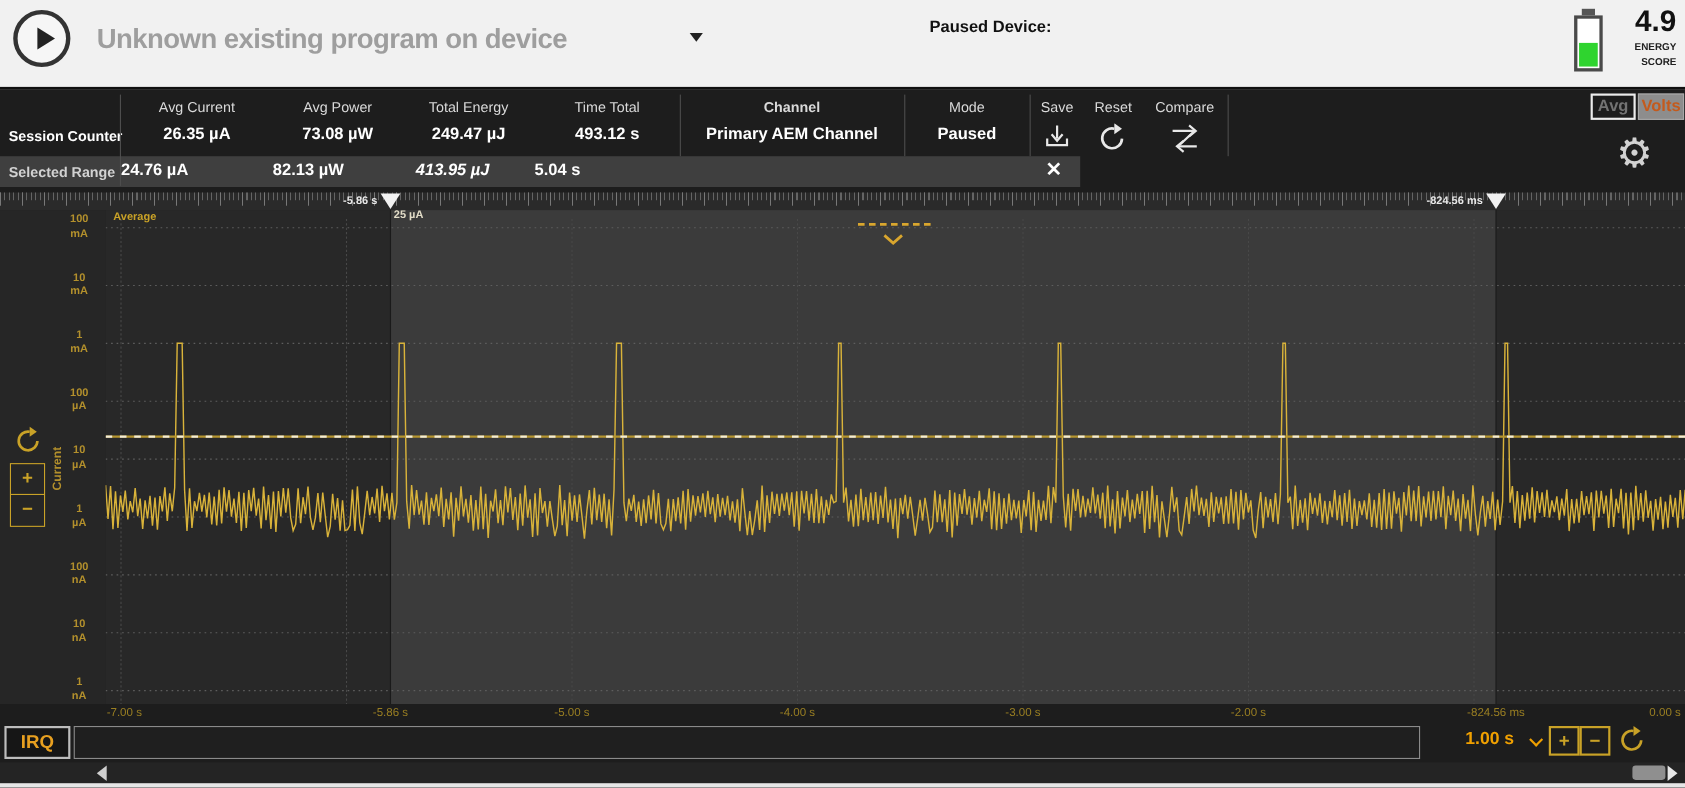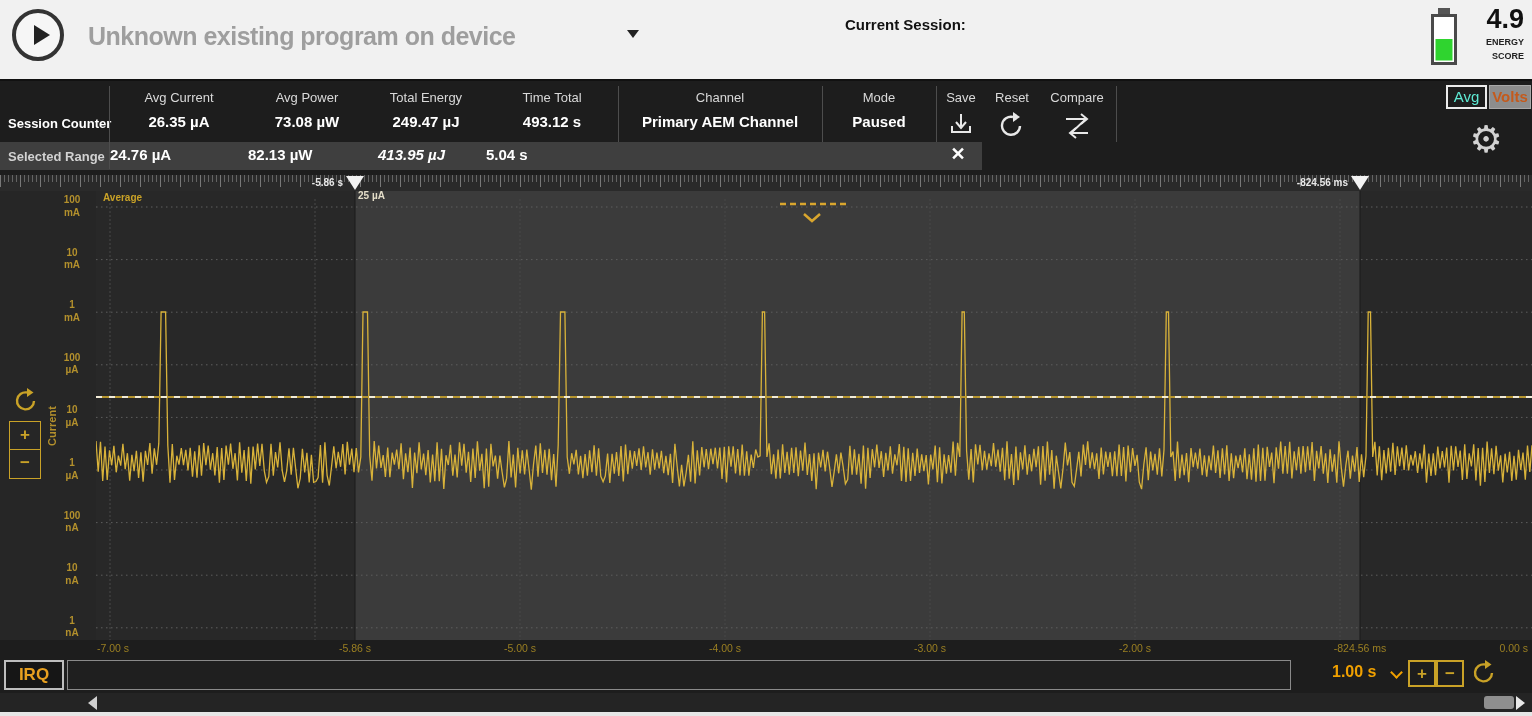--- a/index.html
+++ b/index.html
@@ -33,21 +33,21 @@
   .val2 { position:absolute; top:146px; height:22px; text-align:left; font-size:15px; font-weight:700; color:#fff; }
   .rowlabel { position:absolute; left:8px; font-size:13px; font-weight:700; }
   #sel-row-bg { position:absolute; left:0; top:142px; width:982px; height:28px; background:#3f3f3f; }
   .vsep { position:absolute; top:86px; width:1px; background:#4d4d4d; }
   .act-icon { position:absolute; top:112px; width:30px; height:28px; cursor:pointer; }
   #close-btn { position:absolute; left:945px; top:143px; width:26px; height:25px;
                color:#fff; font-size:18px; font-weight:700; text-align:center; cursor:pointer; }
 
   
   #avg-btn { position:absolute; left:1446px; top:85px; width:41px; height:24px; background:#1d1d1d;
-             border:2px solid #ececec; color:#5eead4; font-size:15px; font-weight:400;
+             border:2px solid #ececec; color:#737373; font-size:15px; font-weight:700;
              text-align:center; line-height:20px; cursor:pointer; }
   #volts-btn { position:absolute; left:1489px; top:85px; width:42px; height:24px; background:#8d8d8d;
                border:1px solid #a8a8a8; color:#c45a1c; font-size:15px; font-weight:700;
                text-align:center; line-height:22px; cursor:pointer; }
   #gear-btn { position:absolute; left:1466px; top:120px; width:40px; height:40px; color:#d2d2d2;
               font-size:37px; line-height:40px; text-align:center; cursor:pointer;
               font-family:"DejaVu Sans", sans-serif; }
 
   
   #ruler { position:absolute; left:0; top:175px; width:1532px; height:16px; background:#2a2a2a; }
@@ -109,21 +109,21 @@
 </head>
 <body>
 
 <div id="topbar">
   <div id="play-btn">
       <div class="tri"></div>
     </div>
   <div id="program-label">Unknown existing program on device</div>
   <div id="program-caret"></div>
   <div id="device-block">
-    <div id="device-label">Current Session:</div>
+    <div id="device-label">Paused Device:</div>
   </div>
   <div id="energy-block">
     <svg width="28" height="60">
       <rect x="8" y="2" width="12" height="6" fill="#555"></rect>
       <rect x="2.5" y="9.5" width="23" height="48" fill="#fff" stroke="#4a4a4a" stroke-width="3"></rect>
       <rect x="5.5" y="33" width="17" height="21.5" fill="#2fd42f"></rect>
     </svg>
     <div id="energy-text">
       <div id="energy-value">4.9</div>
       <div id="energy-l1">ENERGY</div>
@@ -131,21 +131,21 @@
     </div>
   </div>
 </div>
 
 <div id="sel-row-bg"></div>
 
 <div class="hdr" style="left:110px;width:138px;">Avg Current</div>
 <div class="hdr" style="left:248px;width:118px;">Avg Power</div>
 <div class="hdr" style="left:366px;width:120px;">Total Energy</div>
 <div class="hdr" style="left:486px;width:132px;">Time Total</div>
-<div class="hdr" style="left:618px;width:204px;">Channel</div>
+<div class="hdr" style="left:618px;width:204px;font-weight:bold;">Channel</div>
 <div class="hdr" style="left:822px;width:114px;">Mode</div>
 <div class="hdr" style="left:936px;width:50px;">Save</div>
 <div class="hdr" style="left:986px;width:52px;">Reset</div>
 <div class="hdr" style="left:1038px;width:78px;">Compare</div>
 
 <div class="rowlabel" style="top:116px;color:#ffffff;">Session Counter</div>
 <div class="val1" style="left:110px;width:138px;">26.35 µA</div>
 <div class="val1" style="left:248px;width:118px;">73.08 µW</div>
 <div class="val1" style="left:366px;width:120px;">249.47 µJ</div>
 <div class="val1" style="left:486px;width:132px;">493.12 s</div>

